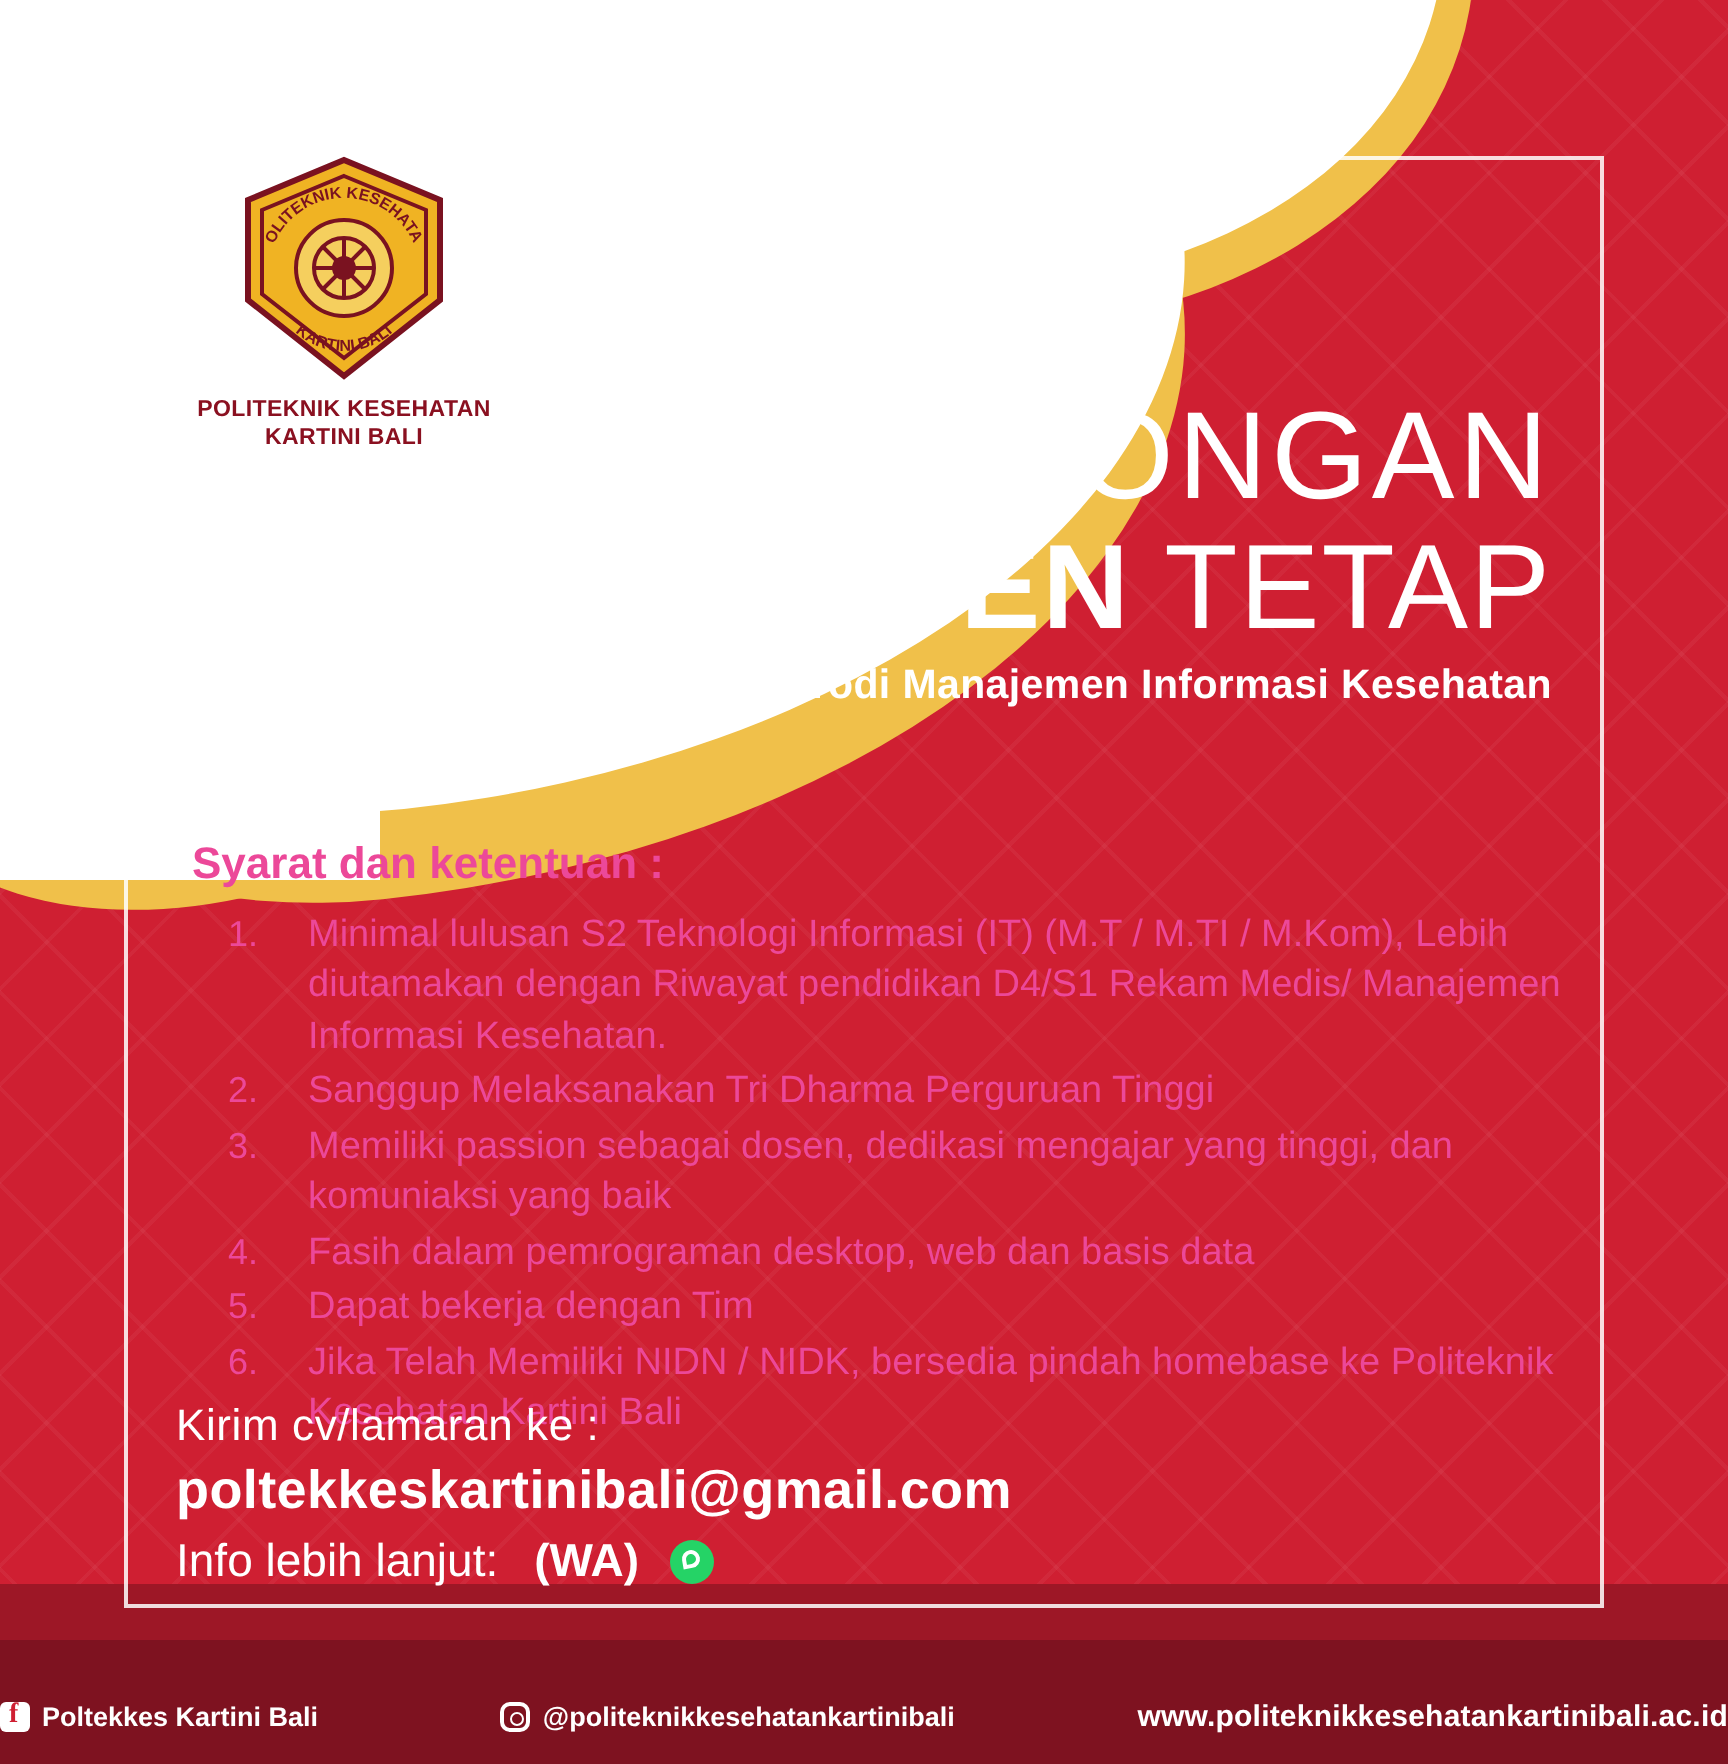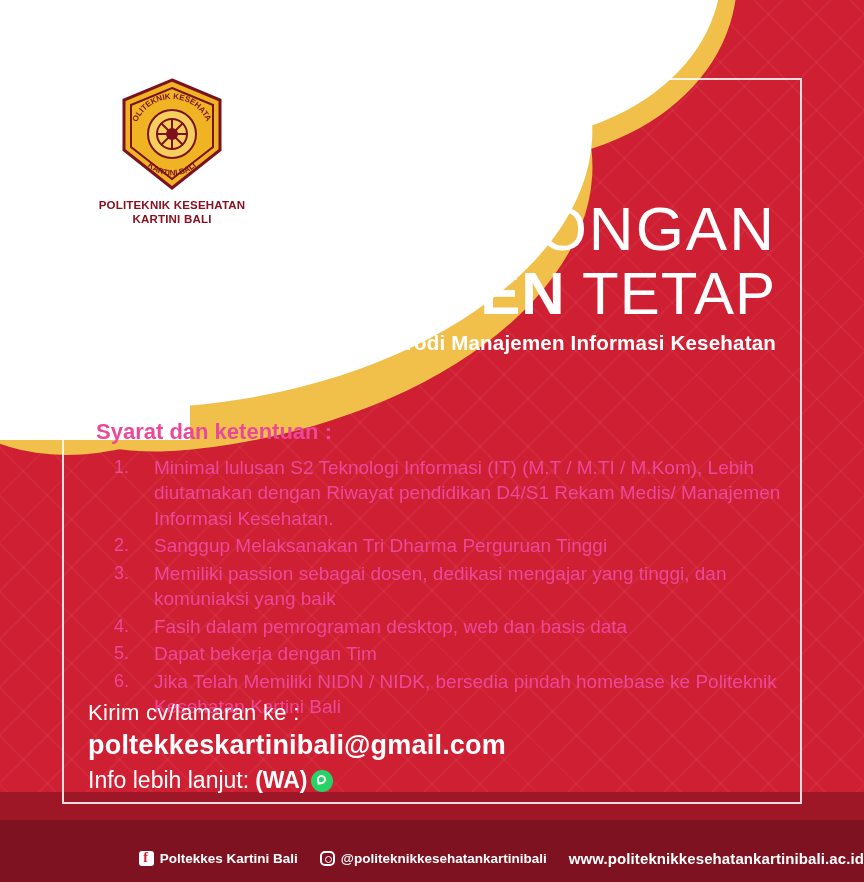--- a/index.html
+++ b/index.html
@@ -232,21 +232,21 @@
     font-size: 27px;
     font-weight: bold;
     margin-top: 4px;
     letter-spacing: 0.2px;
   }
   .contact-line3 {
     font-size: 23px;
     margin-top: 6px;
     display: flex;
     align-items: center;
-    gap: 0px;
+    gap: 12px;
   }
   .contact-line3 .light {
     font-weight: 300;
   }
   .contact-line3 .wa-label {
     font-weight: bold;
     margin-left: 6px;
   }
   .wa-icon {
     display: inline-block;
@@ -273,21 +273,21 @@
     letter-spacing: 0.2px;
   }
   
   .footer {
     position: absolute;
     left: 0; bottom: 0;
     width: 864px;
     height: 48px;
     display: flex;
     align-items: center;
-    justify-content: flex-end;
+    justify-content: space-between;
     gap: 22px;
     color: #ffffff;
     font-size: 13.5px;
     font-weight: bold;
     z-index: 6;
   }
   .footer-item {
     display: flex;
     align-items: center;
     gap: 6px;

